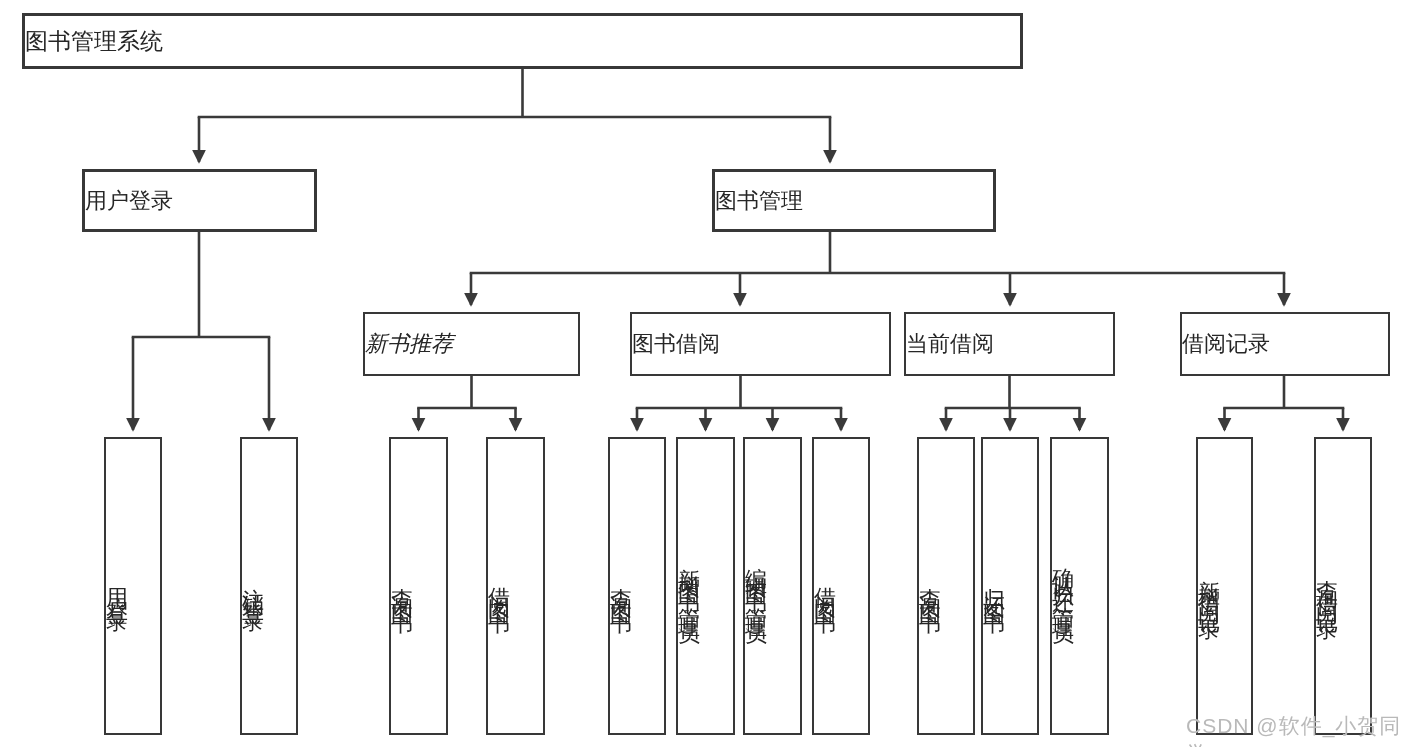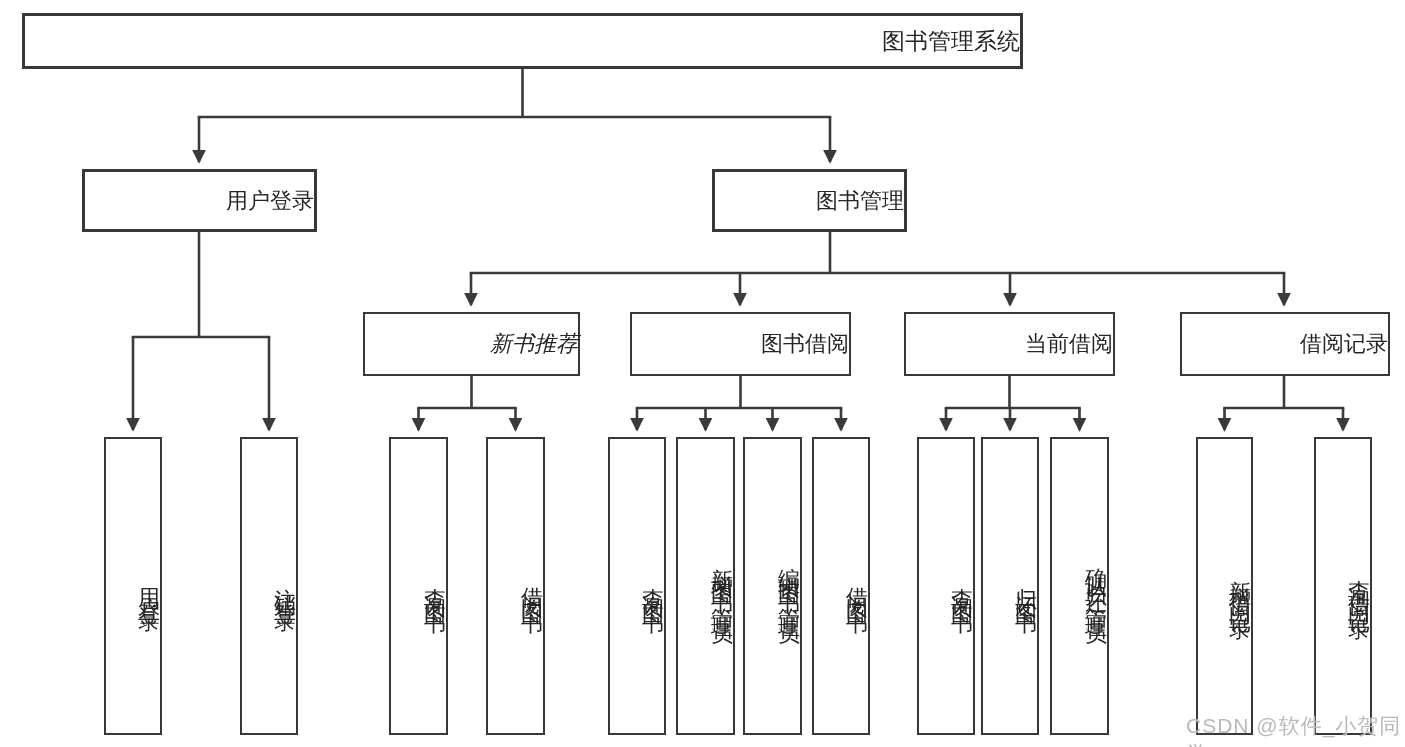--- a/index.html
+++ b/index.html
@@ -15,21 +15,21 @@
     position:relative;width:1405px;height:747px;background:var(--bg);
     overflow:hidden;
   }
   #wires{position:absolute;left:0;top:0;z-index:1;}
   .wire{stroke:var(--line);stroke-width:2.6;fill:none;}
   .arrowline{stroke:var(--line);stroke-width:2.6;}
   #arrowhead path{fill:var(--line);}
   .node{
     position:absolute;box-sizing:border-box;background:#fff;
     border:2px solid var(--box-border);
-    display:flex;align-items:center;justify-content:flex-end;
+    display:flex;align-items:center;justify-content:flex-start;
     color:var(--text);font-size:22px;z-index:2;white-space:nowrap;
   }
   .node.root{border-width:3px;font-size:23px;}
   .node.lvl2{border-width:3px;}
   .r2{top:169px;height:63px;}
   .r3{top:312px;height:64px;}
   .r4{top:437px;height:298px;}
   .v span{
     writing-mode:vertical-rl;text-orientation:mixed;
     letter-spacing:8px;font-size:22px;line-height:1;
@@ -89,31 +89,31 @@
     <line class="arrowline" x1="1343" y1="408" x2="1343" y2="430" marker-end="url(#arrowhead)"></line>
   </svg>
 
   <div class="node root" style="left:22px;top:13px;width:1001px;height:56px;">
     <span>图书管理系统</span>
   </div>
 
   <div class="node lvl2 r2" style="left:82px;width:235px;">
     <span>用户登录</span>
   </div>
-  <div class="node lvl2 r2" style="left:712px;width:195px;">
+  <div class="node lvl2 r2" style="left:712px;width:284px;">
     <span>图书管理</span>
   </div>
 
   <div class="node r3" style="left:363px;width:217px;font-style:italic;">
     <span>新书推荐</span>
   </div>
-  <div class="node r3" style="left:630px;width:221px;">
+  <div class="node r3" style="left:630px;width:261px;">
     <span>图书借阅</span>
   </div>
-  <div class="node r3" style="left:904px;width:211px;padding-left:31px;">
+  <div class="node r3" style="left:904px;width:211px;">
     <span>当前借阅</span>
   </div>
   <div class="node r3" style="left:1180px;width:210px;">
     <span>借阅记录</span>
   </div>
 
   <div class="node v r4" style="left:104px;width:58px;">
     <span>用户登录</span>
   </div>
   <div class="node v r4" style="left:240px;width:58px;">

